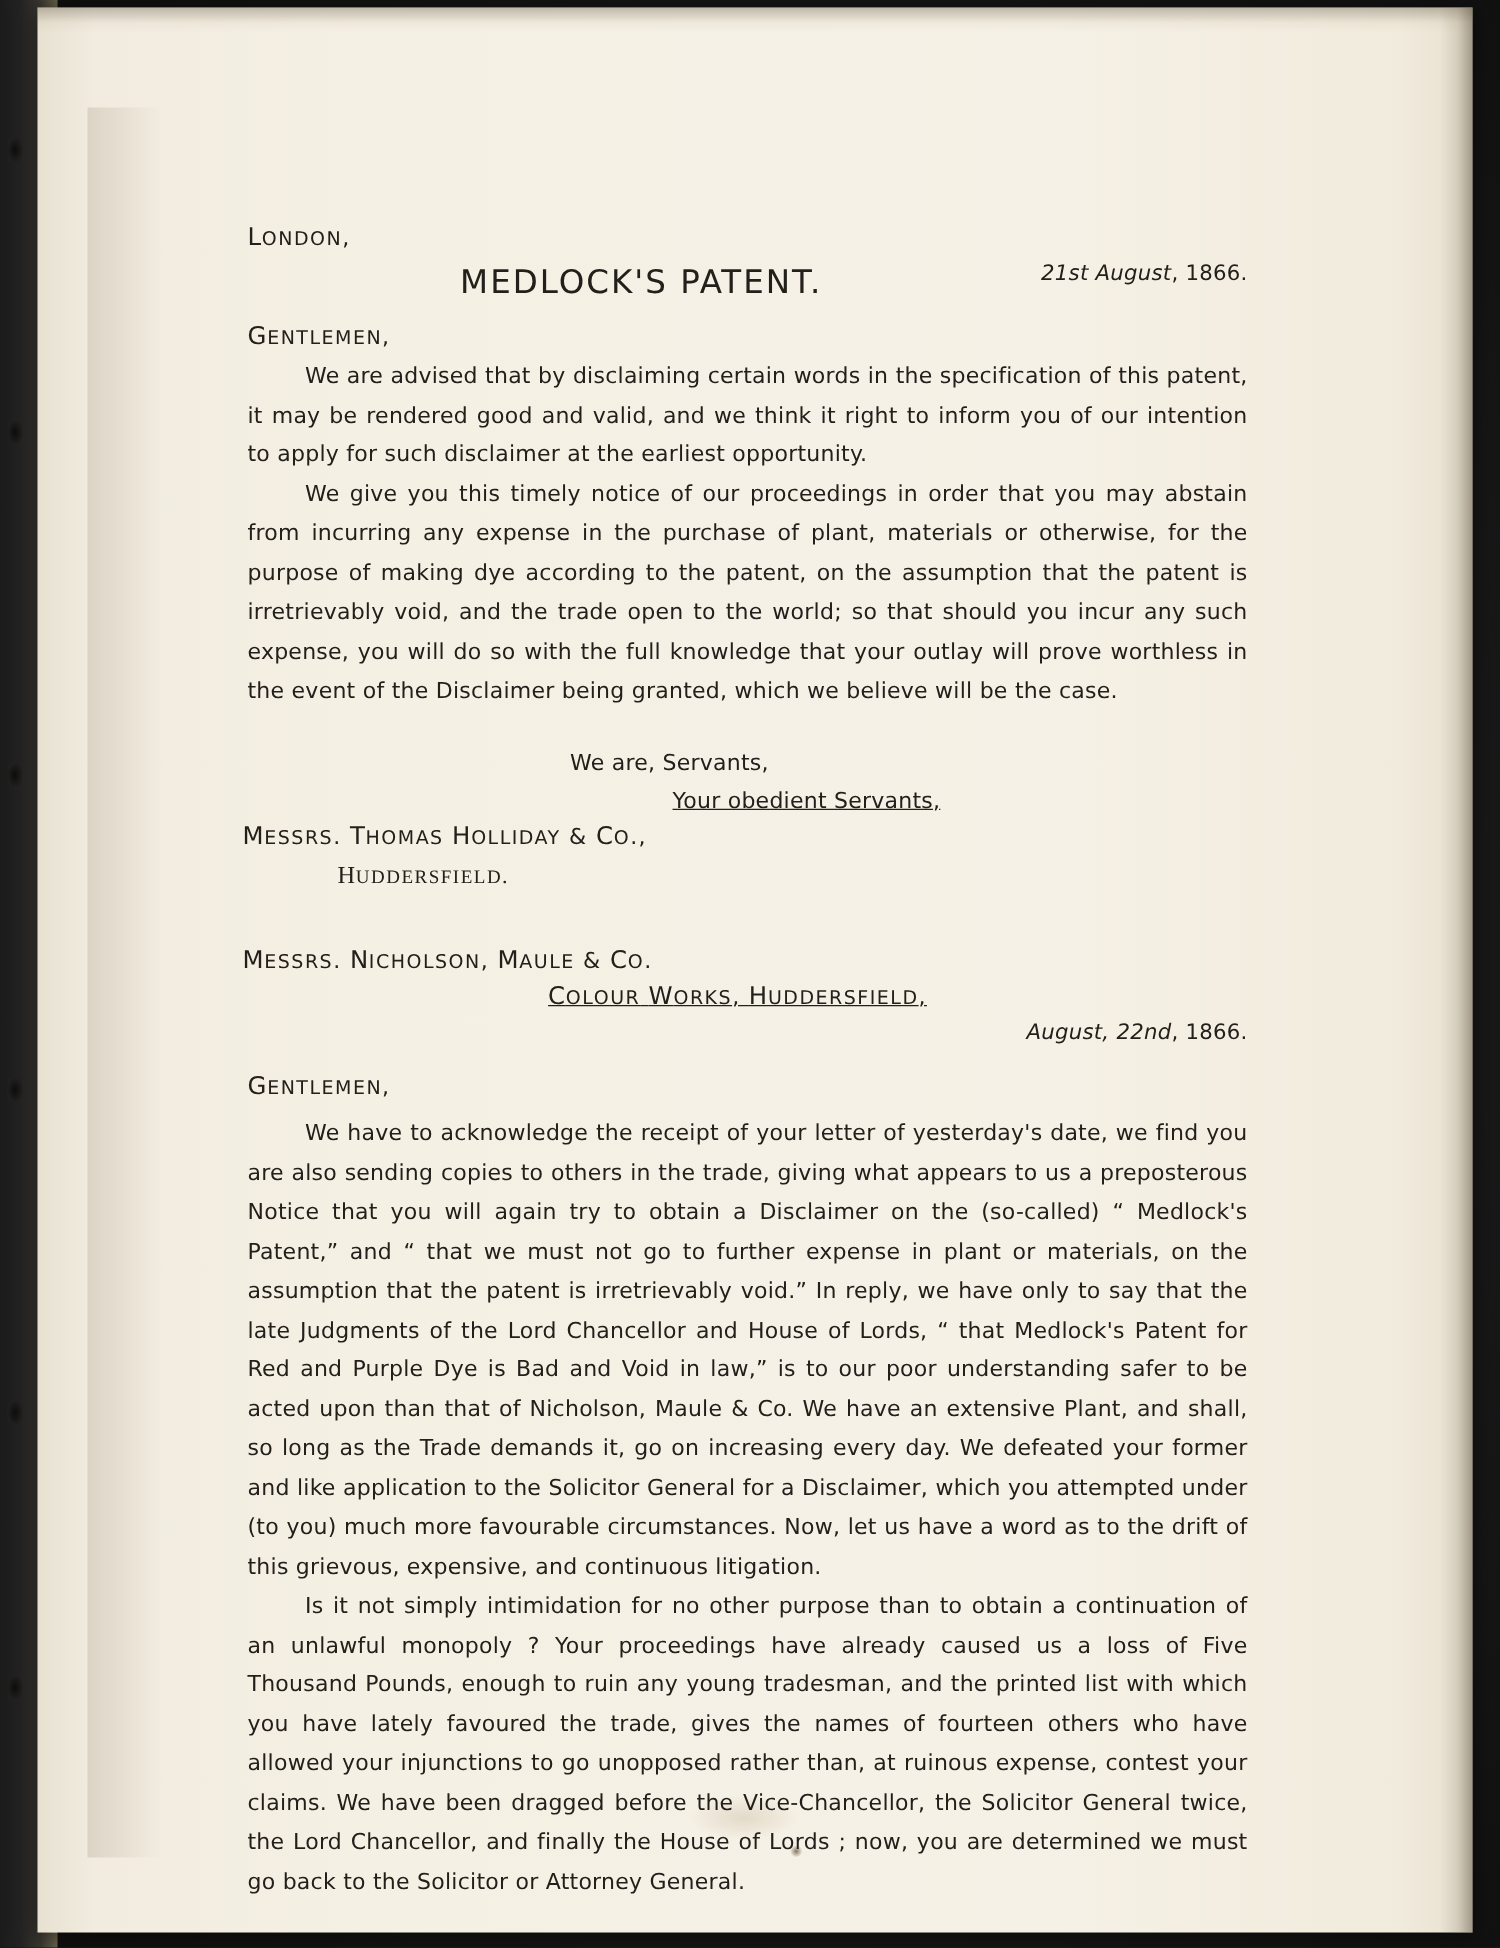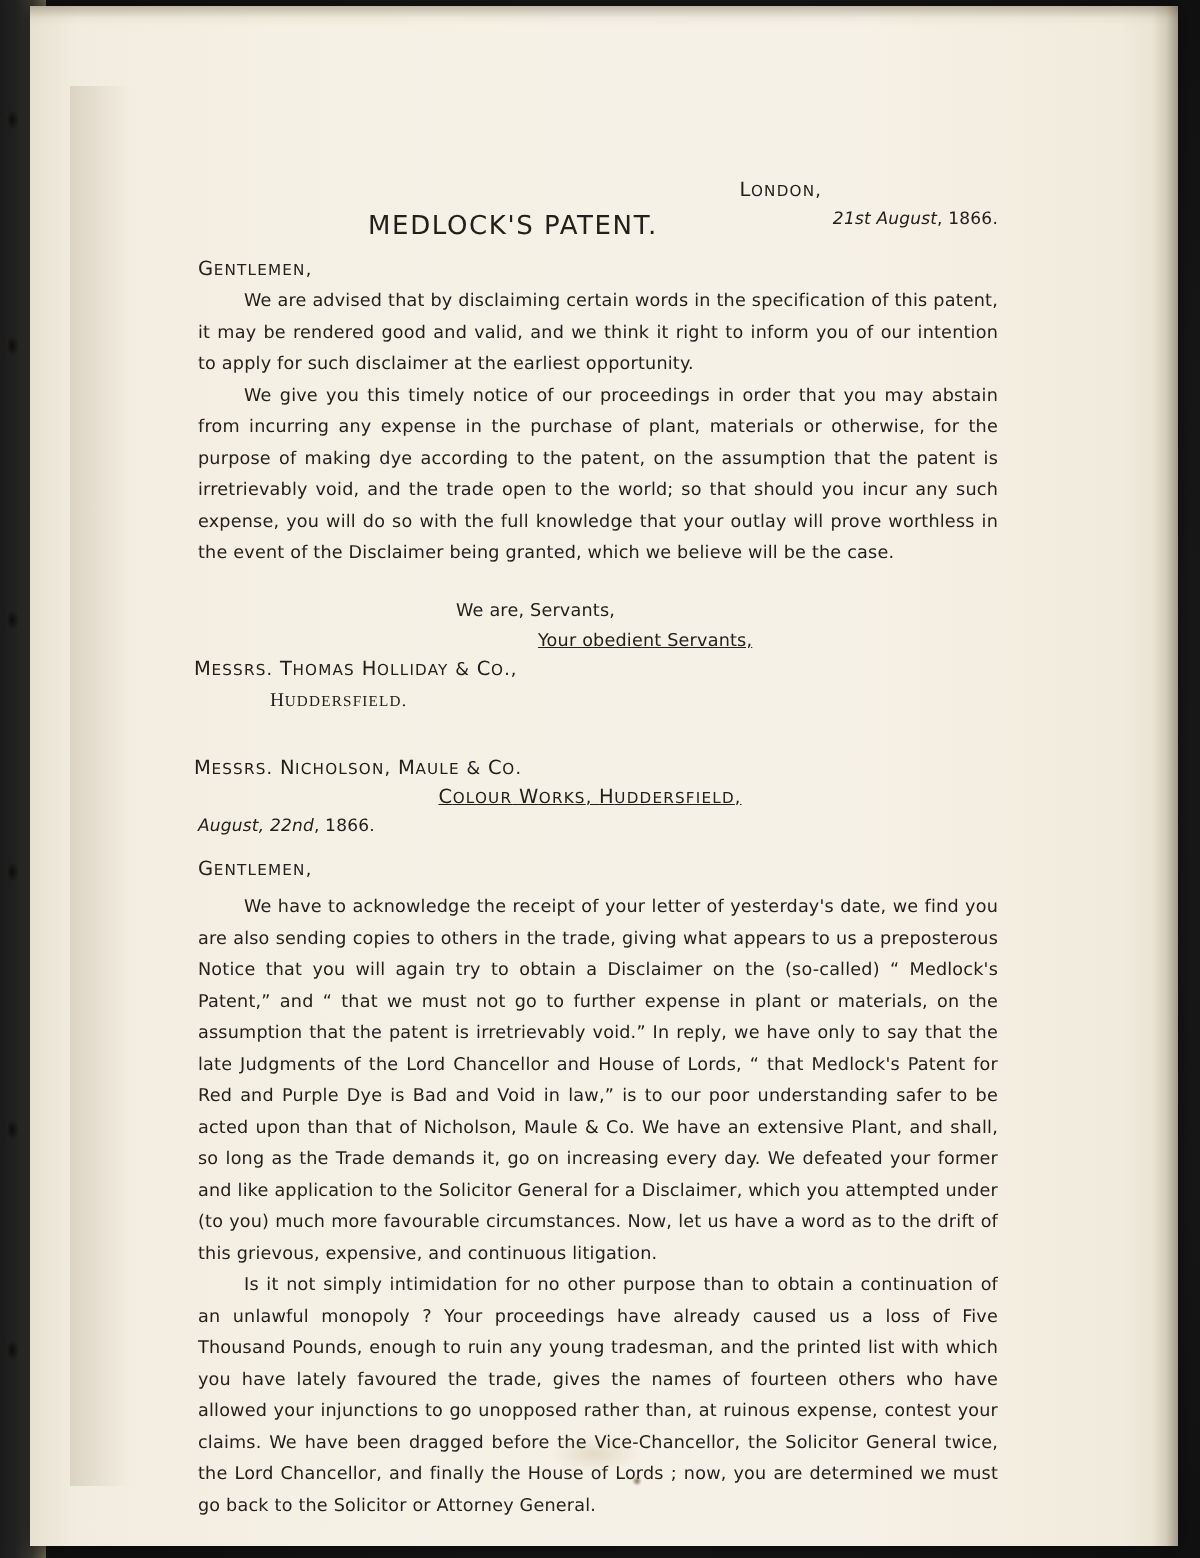--- a/index.html
+++ b/index.html
@@ -99,21 +99,21 @@
   .smallcaps {
     font-size: 15.4px;
     letter-spacing: 1.1px;
   }
   .sc-lead {
     font-size: 17.6px;
   }
 
   .line-london {
     margin-left: 0;
-    text-align: right;
+    text-align: left;
     padding-right: 176px;
     line-height: 28px;
   }
   .line-date {
     text-align: right;
     padding-right: 0px;
     line-height: 28px;
     font-size: 17px;
   }
   .line-date i { }
@@ -173,21 +173,21 @@
     margin-left: -4px;
     line-height: 30px;
   }
   .works-line {
     text-align: center;
     padding-right: 16px;
     line-height: 26px;
     text-decoration: underline;
   }
   .works-date {
-    text-align: left;
+    text-align: right;
     padding-right: 0px;
     line-height: 30px;
     font-size: 17px;
   }
   .works-date i { font-style: italic; }
 
   .salutation2 {
     margin-top: 12px;
   }
 

